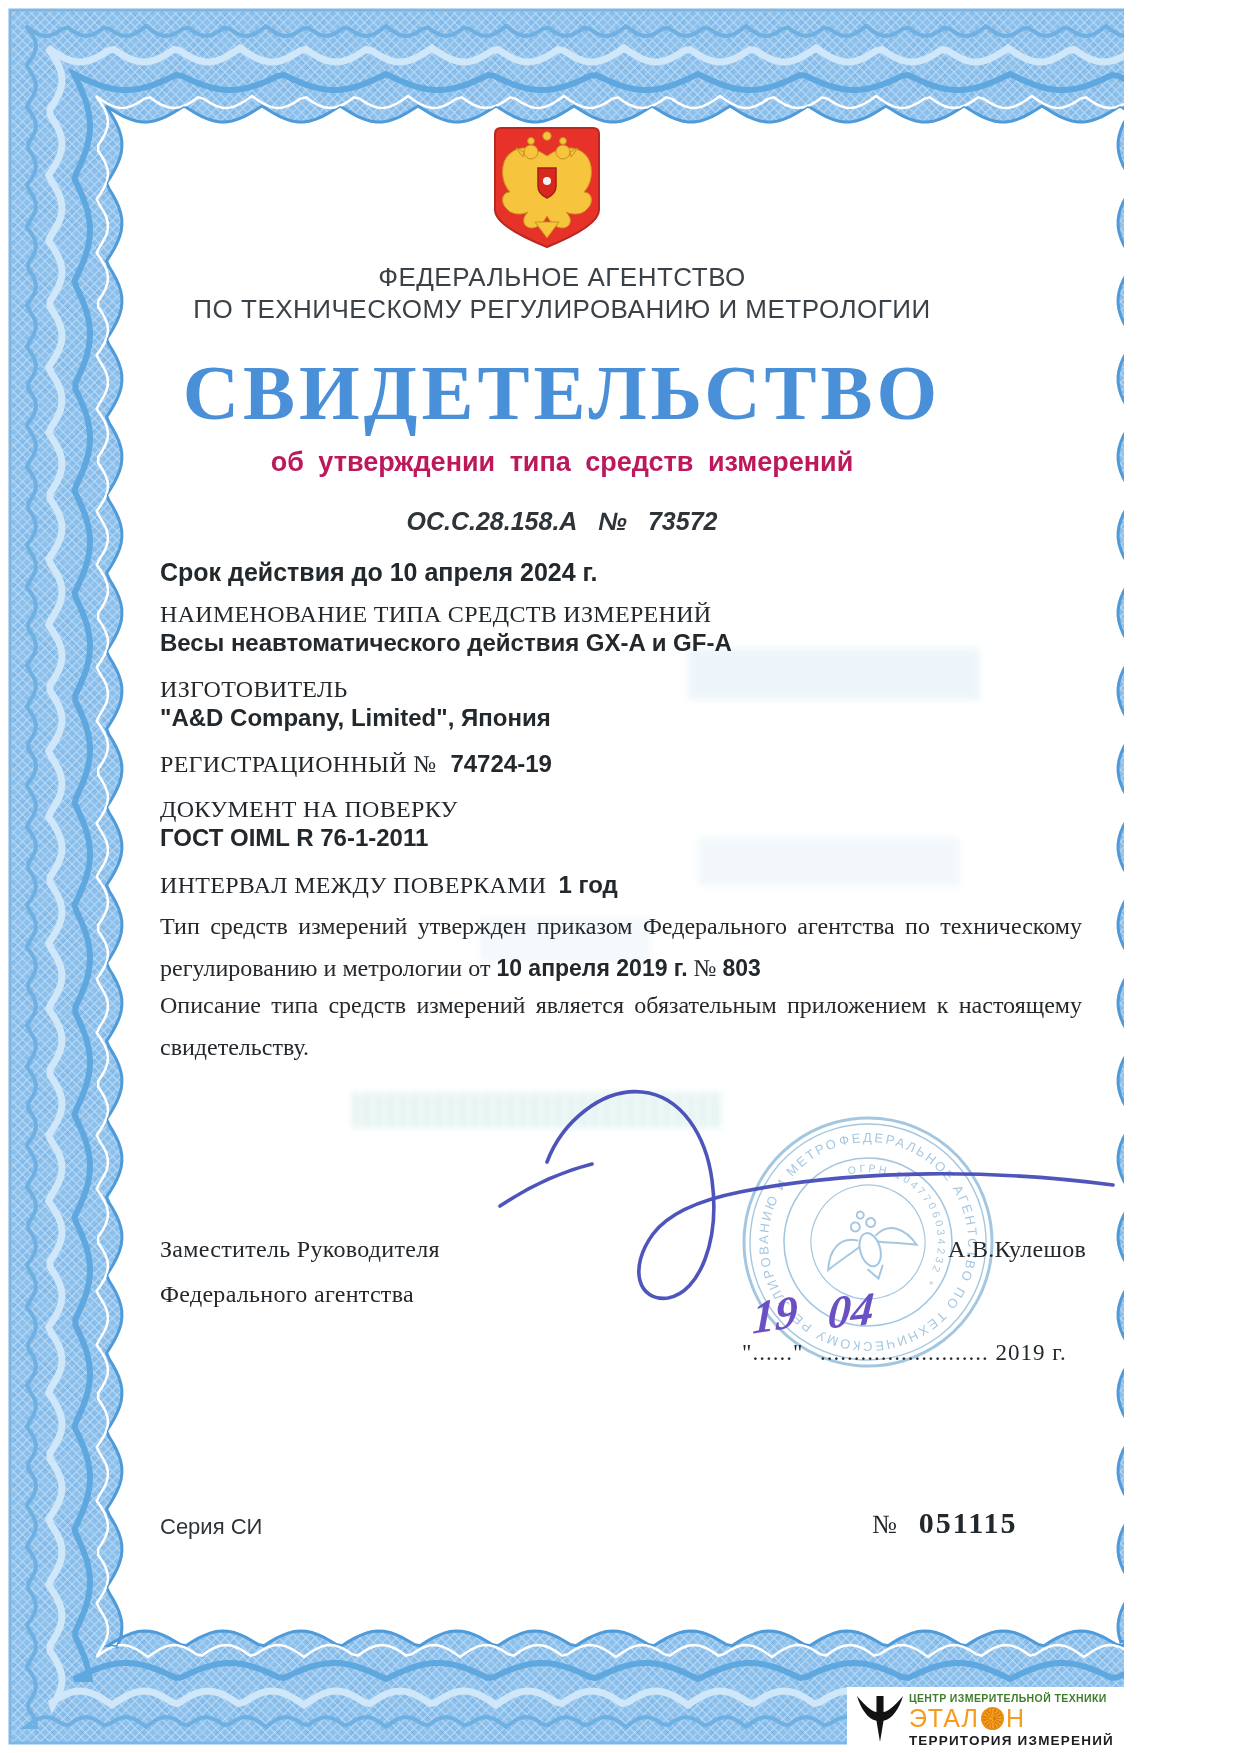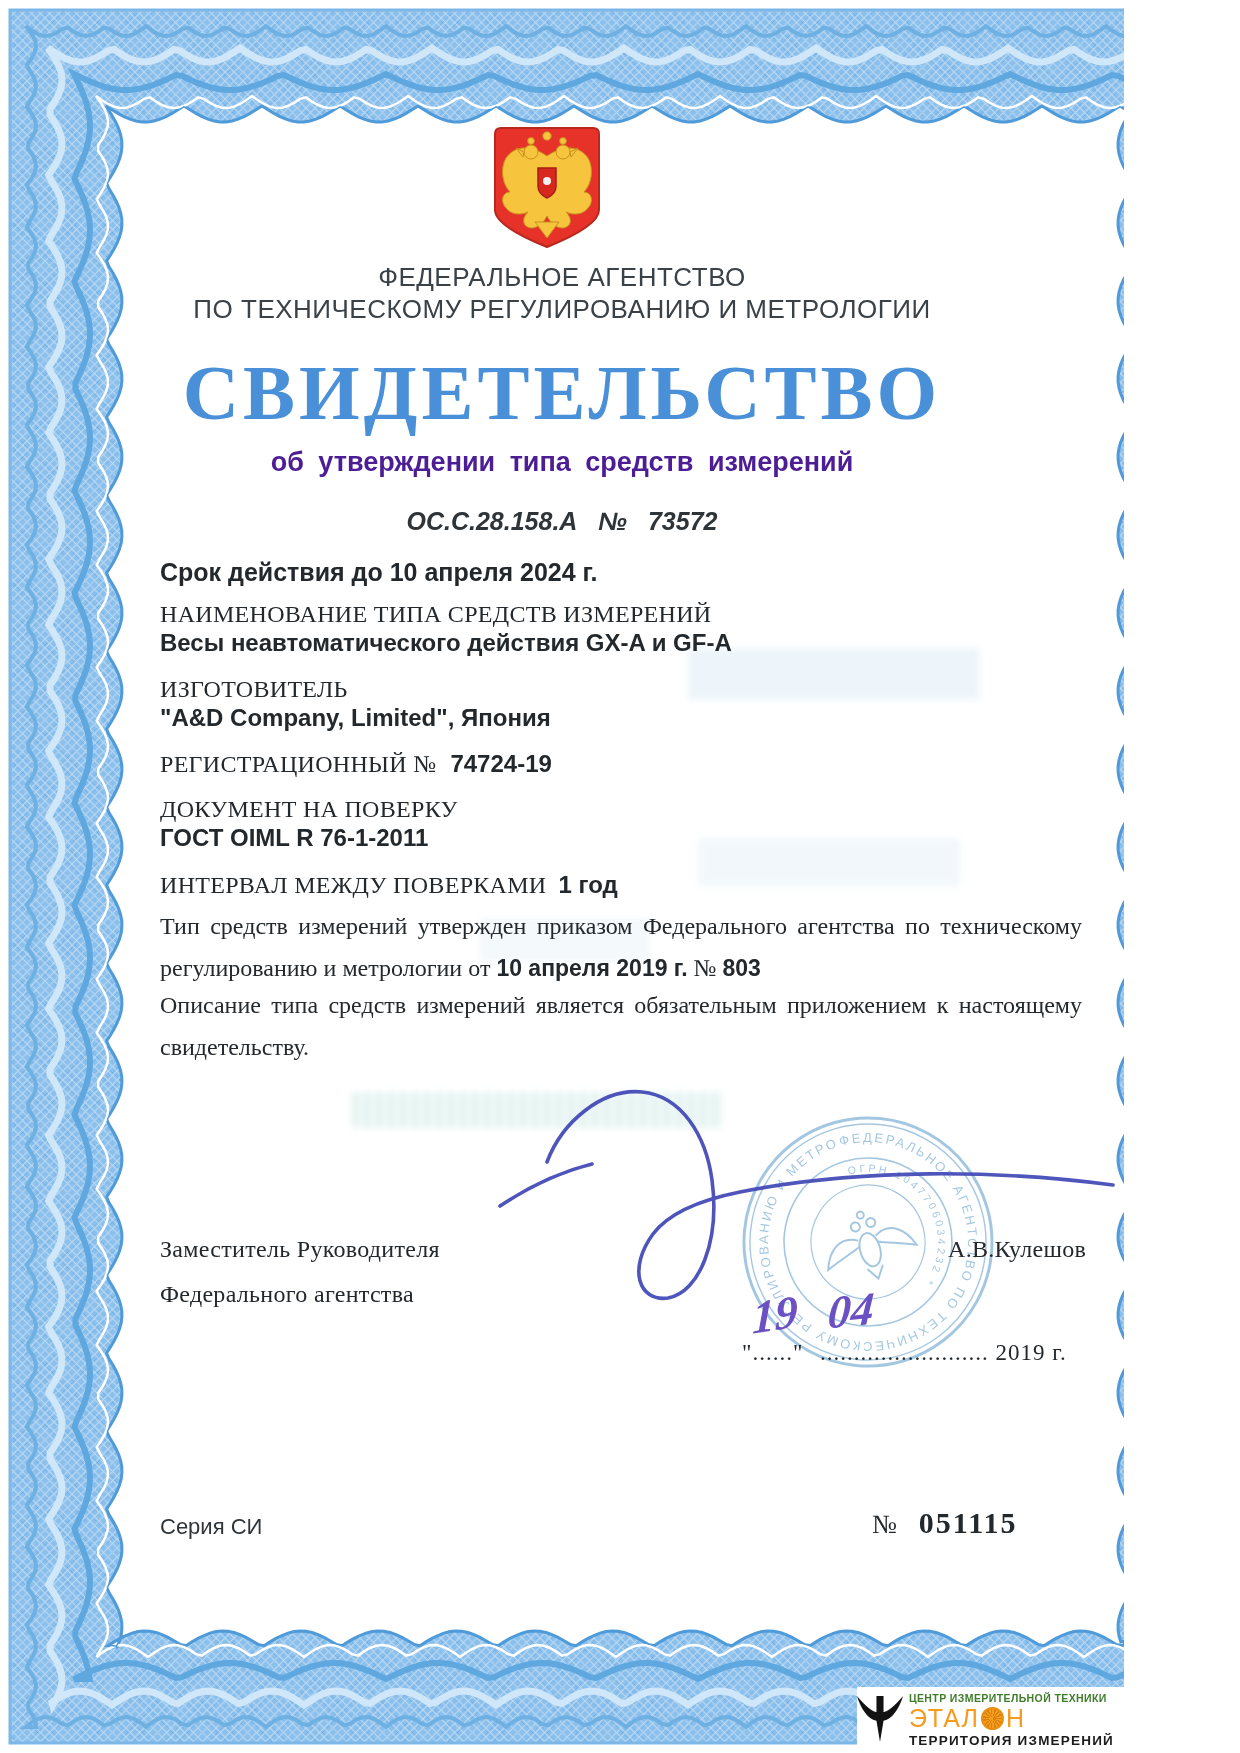--- a/index.html
+++ b/index.html
@@ -8,37 +8,37 @@
   .abs{position:absolute;}
   .ctr{left:0;right:0;text-align:center;}
 
   #border-svg{position:absolute;left:0;top:0;z-index:1;}
   .content{position:absolute;left:0;top:0;width:100%;height:100%;z-index:2;}
 
   .agency{font-family:"Liberation Sans",sans-serif;font-size:26px;color:#3a4147;letter-spacing:.5px;}
   .cert-title{font-family:"Liberation Serif",serif;font-weight:bold;font-size:78px;
               color:#4a90d8;letter-spacing:4px;}
   .cert-sub{font-family:"Liberation Sans",sans-serif;font-weight:bold;font-size:27px;
-            color:#4c1d95;word-spacing:7px;}
+            color:#be185d;word-spacing:7px;}
   .cert-num{font-family:"Liberation Sans",sans-serif;font-weight:bold;font-size:25px;
             color:#2e3438;word-spacing:14px;font-style:italic;}
   .lbl{font-size:24px;color:#23282c;letter-spacing:.3px;}
   .val{font-family:"Liberation Sans",sans-serif;font-weight:bold;font-size:24px;color:#23282c;}
   .para{font-size:24px;text-align:justify;width:922px;line-height:42px;color:#23282c;}
   .para b{font-family:"Liberation Sans",sans-serif;font-size:23px;}
   .wm{position:absolute;filter:blur(3px);pointer-events:none;}
   .stamp-wrap{transform:rotate(-16deg);opacity:.62;}
   .hand{font-family:"Liberation Serif",serif;font-style:italic;font-weight:bold;
         color:#6a50c2;font-size:46px;}
   .dateline{font-size:23px;color:#23282c;letter-spacing:1px;}
   .series{font-family:"Liberation Sans",sans-serif;font-size:22px;color:#2e3438;}
   .num-sign{font-size:26px;}
   .num-val{font-weight:bold;font-size:30px;letter-spacing:2px;}
   .logo{position:absolute;right:0;bottom:0;z-index:3;background:#fff;
-        padding:4px 10px 6px 0;display:flex;align-items:flex-end;gap:6px;}
+        padding:4px 10px 6px 10px;display:flex;align-items:flex-end;gap:6px;}
   .logo-txt{display:flex;flex-direction:column;align-items:flex-start;line-height:1;}
   .logo-top{font-family:"Liberation Sans",sans-serif;font-weight:bold;font-size:10.5px;
             color:#3f7d2c;letter-spacing:.4px;margin-bottom:2px;}
   .logo-brand{display:flex;align-items:center;font-family:"Liberation Sans",sans-serif;
               font-weight:400;font-size:25px;color:#f59b1e;letter-spacing:1px;line-height:1;}
   .badge{width:23px;height:23px;border-radius:50%;margin:0 2px;
          background:repeating-conic-gradient(#f59b1e 0 12deg,#d9810d 12deg 24deg);
          border:2px solid #e88e12;box-sizing:border-box;}
   .logo-bottom{font-family:"Liberation Sans",sans-serif;font-weight:bold;font-size:13.5px;
                color:#1c1c1c;letter-spacing:1.2px;margin-top:3px;}

